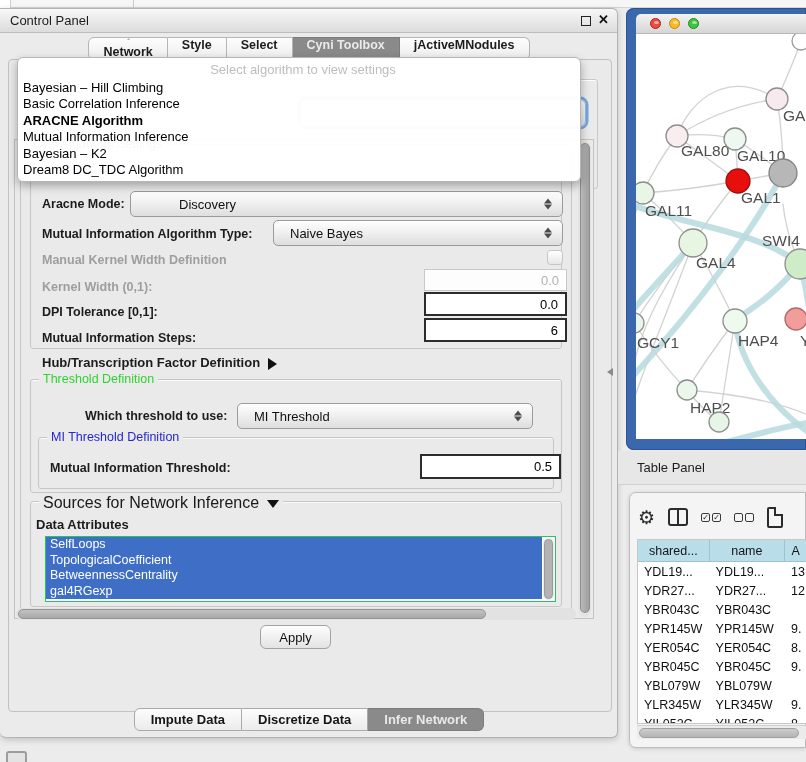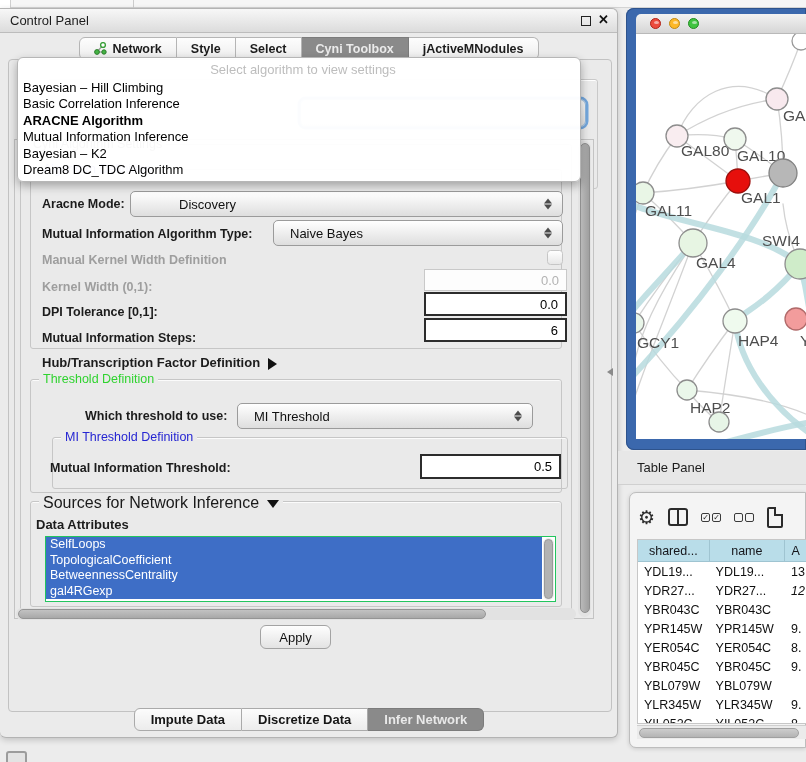--- a/index.html
+++ b/index.html
@@ -19,21 +19,21 @@
   #cp-titlebar { left:0; top:0; width:100%; height:24px;
      background:linear-gradient(#f7f7f7,#dcdcdc); border-bottom:1px solid #bcbcbc; border-radius:0 6px 0 0; }
   #cp-title { left:10px; top:4px; font-size:13px; color:#1d1d1d; }
   #cp-float { left:581px; top:7px; width:10px; height:10px; border:1.6px solid #222; background:transparent; }
   #cp-close { left:598px; top:3px; font-size:13px; font-weight:bold; color:#111; }
 
   
   #top-tabs { left:0; top:28px; width:618px; height:23px; display:flex; justify-content:center; }
   .ttab { height:23px; display:flex; align-items:center; gap:5px; padding:0 14px;
      background:linear-gradient(#fdfdfd,#ededed); border:1px solid #b5b5b5; border-left:none;
-     font-size:12.5px; font-weight:bold; color:#1c1c1c; }
+     font-size:12.5px; font-weight:bold; color:#1c1c1c;flex-direction:column; }
   .ttab:first-child { border-left:1px solid #b5b5b5; border-radius:6px 0 0 6px; }
   .ttab:last-child { border-radius:0 6px 6px 0; }
   .ttab.sel { background:#8a8a8a; color:#ebebeb; border-color:#7c7c7c; }
 
   
   #cp-card { left:8px; top:50px; width:604px; height:653px; border:1px solid #c2c2c2; border-radius:4px; background:#eaeaea; }
 
   
   .groupbox { border:1px solid #c9c9c9; border-radius:3px; box-shadow:inset 0 1px 0 #fff; }
   #hidden-group { left:48px; top:70px; width:550px; height:110px; }
@@ -58,21 +58,21 @@
 
   .titled { border:1px solid #c6c6c6; border-radius:3px; box-shadow:inset 0 1px 0 rgba(255,255,255,.8); }
   .titled > .gtitle { position:absolute; top:-8px; left:8px; background:#eaeaea; padding:0 4px; font-size:12.5px; }
   .t-black { color:#1a1a1a; }
   .t-blue  { color:#2525d2; }
   .t-green { color:#2fd32f; }
 
   #g-settings { left:20px; top:135px; width:552px; height:472px; }
   #g-algdef   { left:30px; top:160px; width:532px; height:180px; }
   #g-thresh   { left:30px; top:370px; width:532px; height:114px; }
-  #g-mithresh { left:52px; top:428px; width:516px; height:52px; }
+  #g-mithresh { left:38px; top:428px; width:516px; height:52px; }
   #g-sources  { left:30px; top:492px; width:532px; height:106px; }
 
   .lbl { font-size:12.5px; font-weight:bold; color:#1c1c1c; white-space:nowrap; }
   .lbl.dis { color:#9e9e9e; }
 
   .combo { background:linear-gradient(#ffffff,#dedede); border:1px solid #9b9b9b; border-radius:5px;
      font-size:13px; color:#111; display:flex; align-items:center; padding-left:16px; }
   .combo .stepper { position:absolute; right:10px; top:50%; transform:translateY(-50%);
      display:flex; flex-direction:column; gap:1px; }
   .combo .stepper i { width:0; height:0; border-left:4px solid transparent; border-right:4px solid transparent; display:block; }
@@ -421,21 +421,21 @@
       </div>
     <div id="tbl-body">
         <div class="tr">
           <div class="td" style="width: 72px;">YDL19...</div>
           <div class="td" style="width: 76px;">YDL19...</div>
           <div class="td" style="width: 22px;">13</div>
         </div>
         <div class="tr">
           <div class="td" style="width: 72px;">YDR27...</div>
           <div class="td" style="width: 76px;">YDR27...</div>
-          <div class="td" style="width: 22px; font-style: italic;">12</div>
+          <div class="td" style="width: 22px;">12</div>
         </div>
         <div class="tr">
           <div class="td" style="width: 72px;">YBR043C</div>
           <div class="td" style="width: 76px;">YBR043C</div>
           <div class="td" style="width: 22px;"></div>
         </div>
         <div class="tr">
           <div class="td" style="width: 72px;">YPR145W</div>
           <div class="td" style="width: 76px;">YPR145W</div>
           <div class="td" style="width: 22px;">9.</div>

